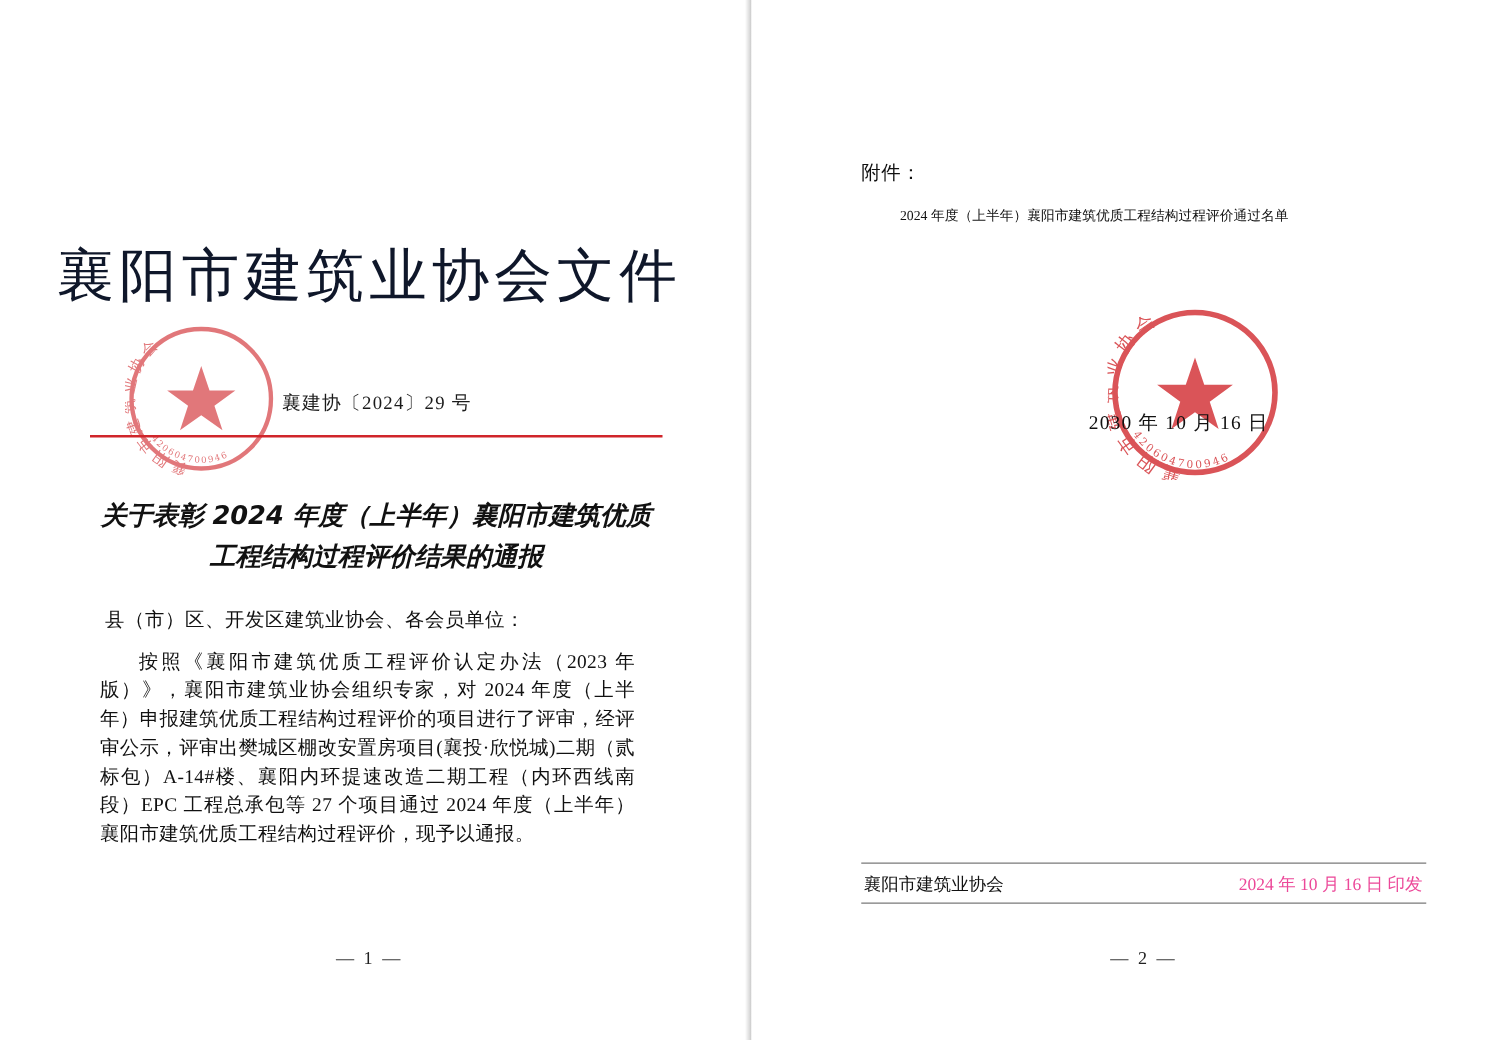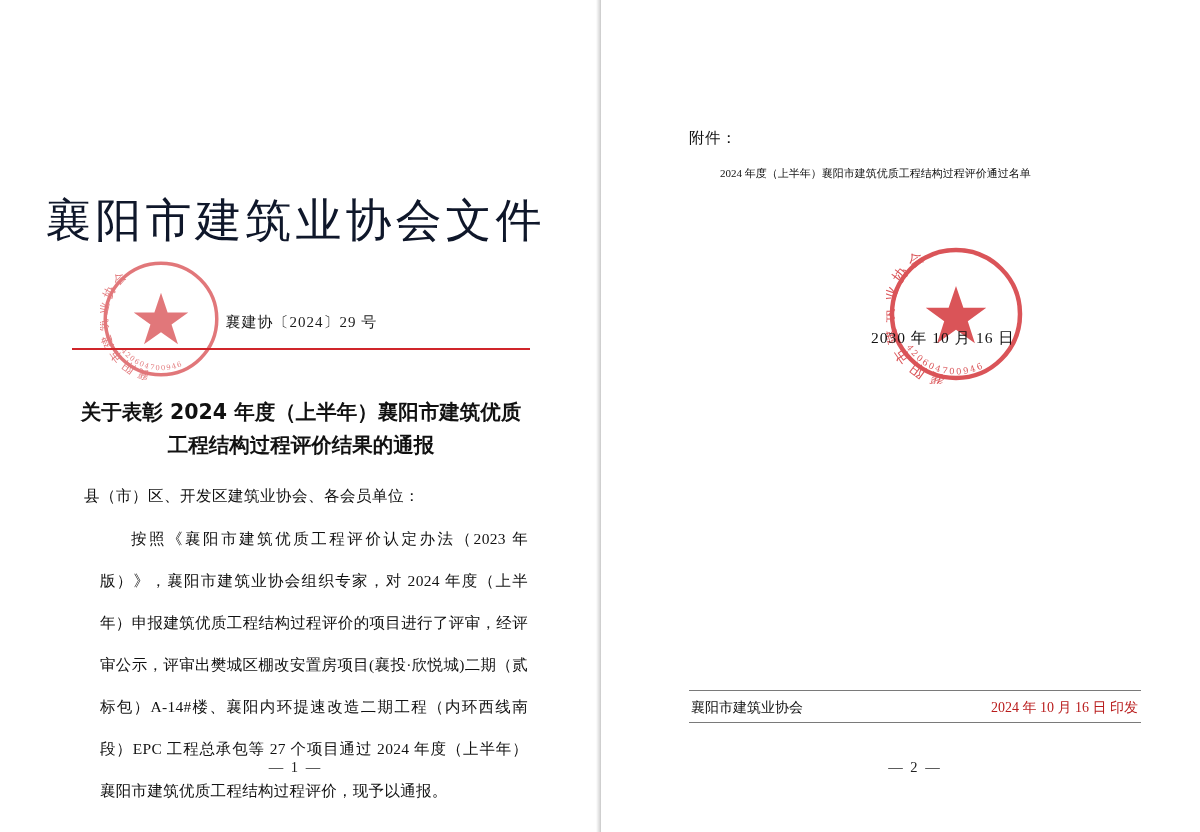--- a/index.html
+++ b/index.html
@@ -83,37 +83,38 @@
     position: absolute;
     left: 72px;
     width: 458px;
     top: 396px;
     text-align: center;
     font-family: "DejaVu Sans", sans-serif;
     font-weight: bold;
     font-size: 20.5px;
     line-height: 33px;
     color: #111;
+    font-style: italic;
   }
   .salutation {
     position: absolute;
     left: 84px;
     top: 486px;
     font-size: 15.5px;
     color: #111;
     letter-spacing: 0.5px;
     text-align: right;
   }
   .body-text {
     position: absolute;
-    left: 100px;
+    left: 80px;
     width: 428px;
     top: 518px;
     font-size: 15.5px;
-    line-height: 42px;
+    line-height: 23px;
     color: #111;
     text-align: justify;
     letter-spacing: 0.3px;
   }
   .body-text .indent { padding-left: 31px; }
   .folio {
     position: absolute;
     left: 0;
     right: 0;
     bottom: 56px;
@@ -180,21 +181,21 @@
     left: 90px;
     top: 699px;
     font-size: 14px;
     color: #111;
   }
   .footer-right {
     position: absolute;
     right: 62px;
     top: 699px;
     font-size: 14px;
-    color: #b91c1c;
+    color: #ec4899;
   }
   .folio-right {
     position: absolute;
     left: 88px;
     width: 452px;
     bottom: 56px;
     text-align: center;
     font-size: 14.5px;
     color: #222;
     letter-spacing: 2px;

